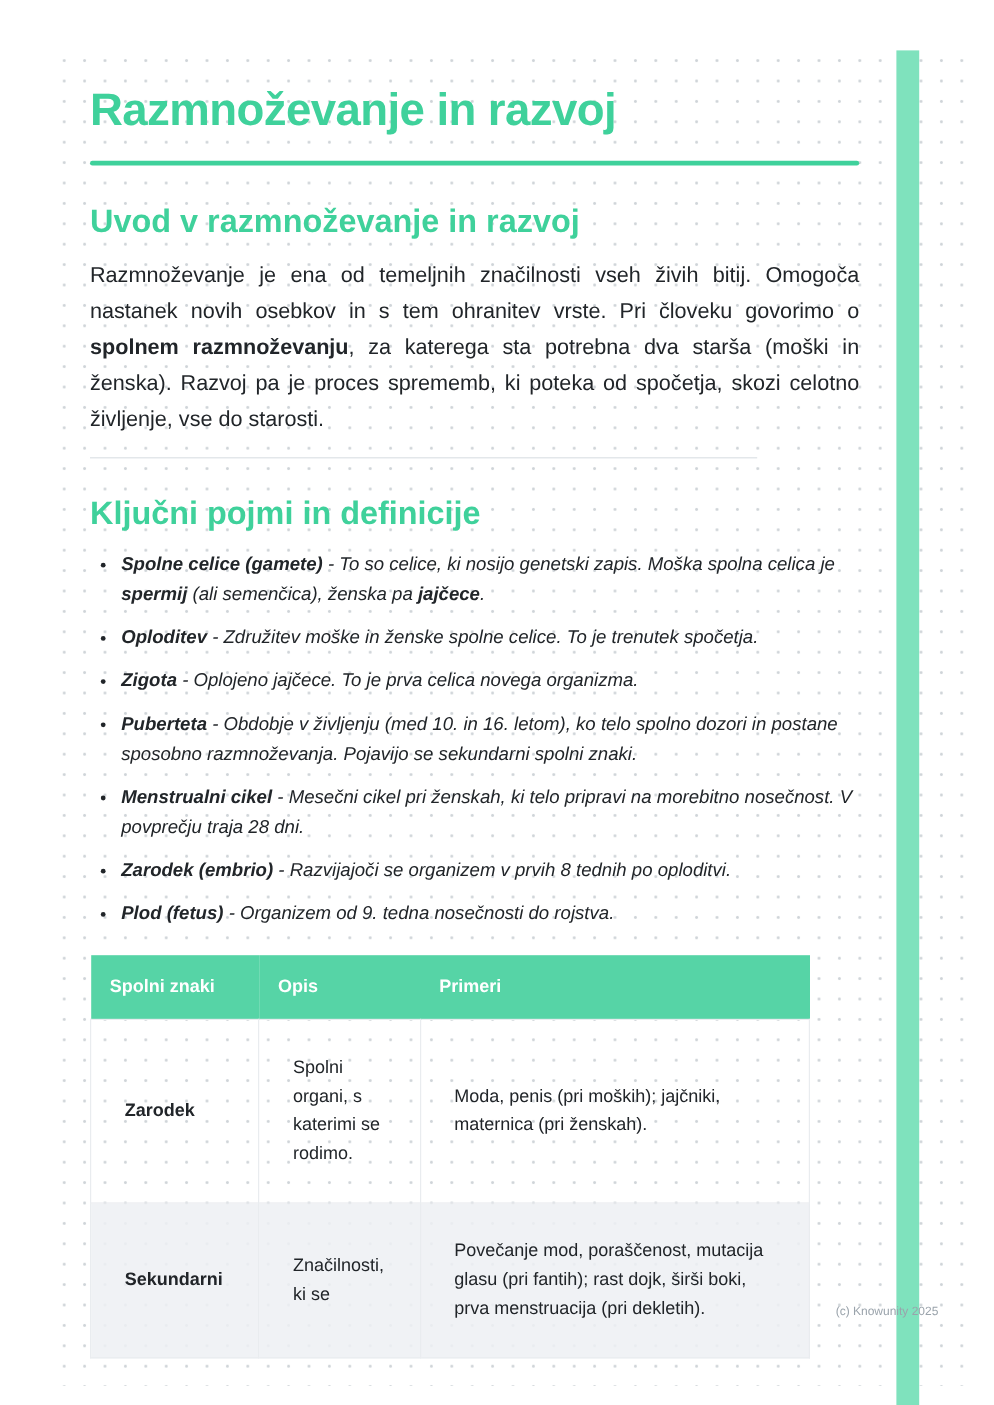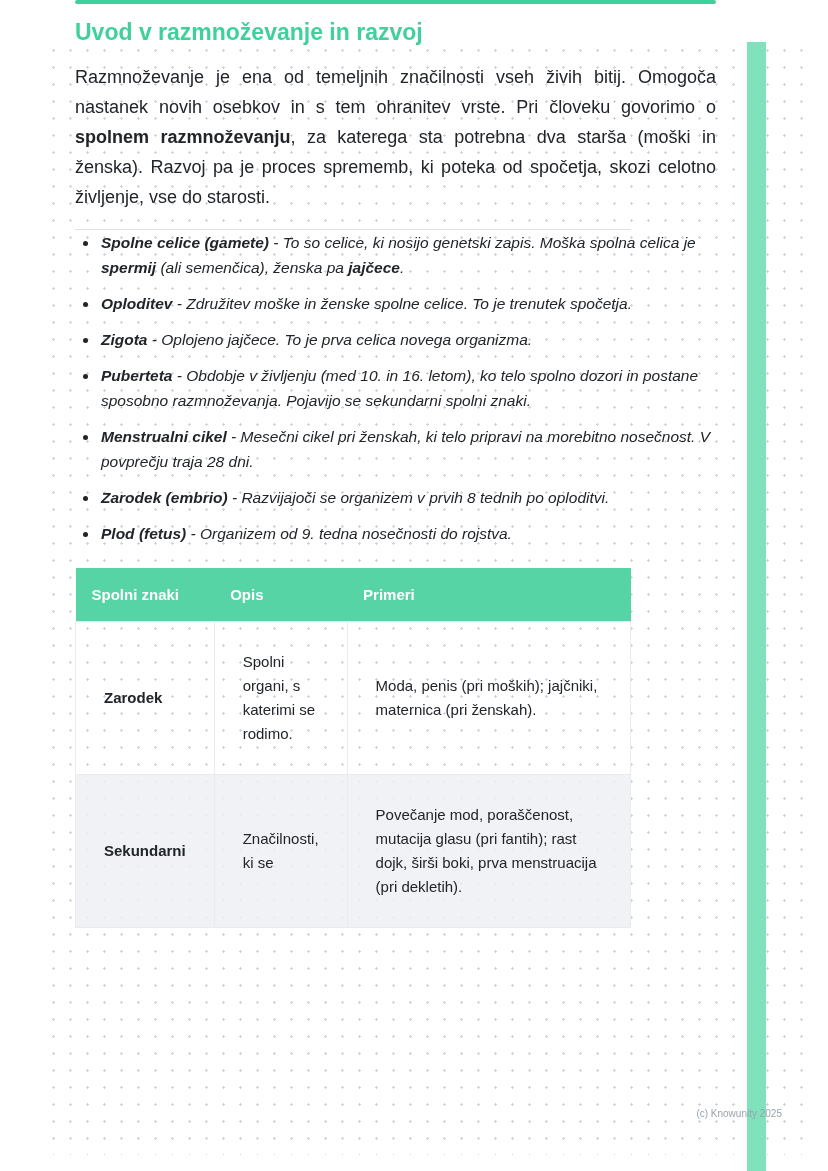--- a/index.html
+++ b/index.html
@@ -45,22 +45,22 @@
     font-weight:800;
     letter-spacing:-0.5px;
     color:var(--accent);
   }
   .title-rule{
     height:4px;width:100%;
     background:var(--accent);
     border-radius:2px;
   }
   h2.section-heading{
-    margin:14px 0 16px;
-    font-size:23px;
+    margin:32px 0 16px;
+    font-size:27px;
     line-height:28px;
     font-weight:700;
     color:var(--accent);
   }
   p.body-paragraph{
     margin:0;
     font-size:18px;
     line-height:30px;
     text-align:justify;
     color:var(--body-text);
@@ -80,21 +80,21 @@
     font-size:15.5px;
     line-height:25px;
     margin-bottom:11px;
     color:var(--body-text);
     padding-left:2px;
     font-style:italic;
   }
   strong{font-weight:700;}
   table.traits-table{
     margin-top:22px;
-    width:556px;
+    width:600px;
     border-collapse:collapse;
     font-size:15px;
   }
   table.traits-table th{
     background:var(--table-header);
     color:#ffffff;
     font-weight:700;
     text-align:left;
     vertical-align:middle;
     padding:16px;
@@ -110,44 +110,46 @@
   table.traits-table tr.row-alt td{
     background:rgba(237,240,243,0.85);
   }
   table.traits-table td.cell-bold{font-weight:700;}
   .col-1{width:115px;}
   .col-2{width:120px;}
   .col-3{width:321px;}
   .watermark{
     position:absolute;
     right:46px;
-    bottom:52px;
+    bottom:72px;
     font-size:10px;
     color:var(--muted);
     z-index:3;
   }
 </style>
 </head>
 <body>
 
 <div class="dots"></div>
 <div class="stripe"></div>
 
 <div class="content">
 
+  <h1 class="page-title">Razmnoževanje in razvoj</h1>
   <div class="title-rule"></div>
 
   <section>
     <h2 class="section-heading">Uvod v razmnoževanje in razvoj</h2>
     <p class="body-paragraph"><span>Razmnoževanje je ena od temeljnih značilnosti vseh živih bitij. Omogoča nastanek novih osebkov in s tem ohranitev vrste. Pri človeku govorimo o </span><strong>spolnem razmnoževanju</strong><span>, za katerega sta potrebna dva starša (moški in ženska). Razvoj pa je proces sprememb, ki poteka od spočetja, skozi celotno življenje, vse do starosti.</span></p>
   </section>
 
   <hr class="divider">
 
   <section>
+    <h2 class="section-heading">Ključni pojmi in definicije</h2>
     <ul class="def-list">
       <li><strong>Spolne celice (gamete)</strong><span> - To so celice, ki nosijo genetski zapis. Moška spolna celica je </span><strong>spermij</strong><span> (ali semenčica), ženska pa </span><strong>jajčece</strong><span>.</span></li>
       <li><strong>Oploditev</strong><span> - Združitev moške in ženske spolne celice. To je trenutek spočetja.</span></li>
       <li><strong>Zigota</strong><span> - Oplojeno jajčece. To je prva celica novega organizma.</span></li>
       <li><strong>Puberteta</strong><span> - Obdobje v življenju (med 10. in 16. letom), ko telo spolno dozori in postane sposobno razmnoževanja. Pojavijo se sekundarni spolni znaki.</span></li>
       <li><strong>Menstrualni cikel</strong><span> - Mesečni cikel pri ženskah, ki telo pripravi na morebitno nosečnost. V povprečju traja 28 dni.</span></li>
       <li><strong>Zarodek (embrio)</strong><span> - Razvijajoči se organizem v prvih 8 tednih po oploditvi.</span></li>
       <li><strong>Plod (fetus)</strong><span> - Organizem od 9. tedna nosečnosti do rojstva.</span></li>
     </ul>
   </section>

